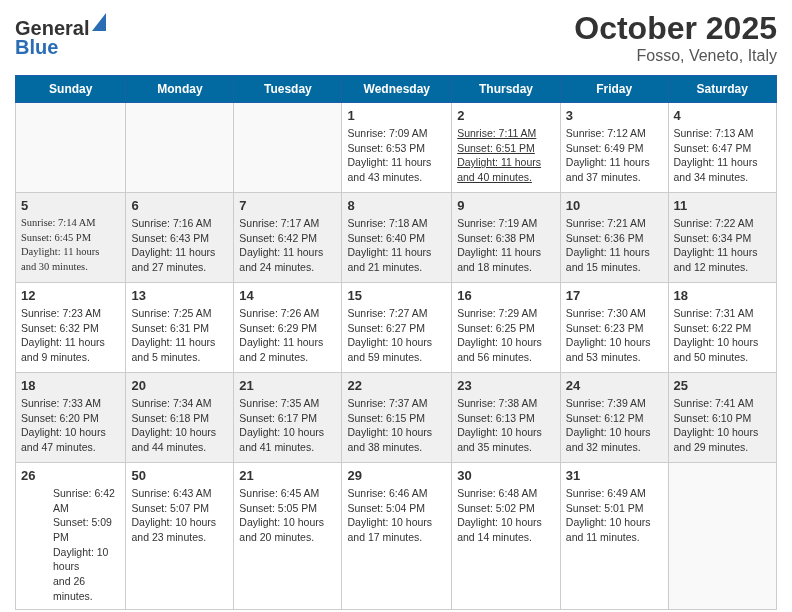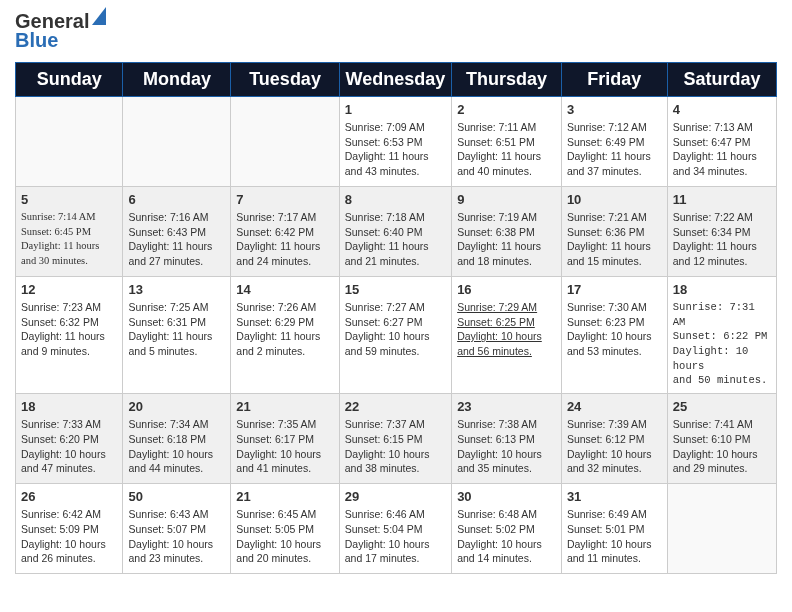--- a/index.html
+++ b/index.html
@@ -40,25 +40,25 @@
       font-size: 16px;
       font-weight: normal;
       color: #555;
     }
     .calendar {
       width: 100%;
       border-collapse: collapse;
       border: 1px solid #ccc;
     }
     .calendar th {
-      background-color: #0f172a;
+      background-color: #0369a1;
       color: #fff;
       text-align: center;
       padding: 6px 4px;
-      font-size: 18px;
+      font-size: 12px;
       border: 1px solid #1a5fa8;
     }
     .calendar td {
       vertical-align: top;
       padding: 5px 5px;
       border: 1px solid #ccc;
       font-size: 11px;
       color: #333;
       width: 113px;
       min-height: 80px;
@@ -91,20 +91,24 @@
     <div class="logo">
       <div class="logo-row">
         <span style="font-size:20px;font-weight:bold;color:#333;">General</span>
         <span style="display:inline-block;margin-left:3px;margin-top:-8px;">
           <svg width="14" height="18" viewBox="0 0 14 18">
               <polygon points="0,18 14,18 14,0" fill="#2a6db5"></polygon>
             </svg>
         </span>
       </div>
       <span style="font-size:20px;font-weight:bold;color:#2a6db5;margin-top:-4px;">Blue</span>
+    </div>
+    <div class="title-block">
+      <h1>October 2025</h1>
+      <h2>Fosso, Veneto, Italy</h2>
     </div>
   </div>
 
   <table class="calendar">
     <thead>
       <tr>
         <th>Sunday</th>
         <th>Monday</th>
         <th>Tuesday</th>
         <th>Wednesday</th>
@@ -120,21 +124,21 @@
           <td class="empty"></td>
           <td>
             <span class="day-number">1</span>
             <div class="day-info" style="white-space: pre-line;">Sunrise: 7:09 AM
 Sunset: 6:53 PM
 Daylight: 11 hours
 and 43 minutes.</div>
           </td>
           <td>
             <span class="day-number">2</span>
-            <div class="day-info" style="white-space: pre-line;">Sunrise: 7:11 AM
+            <div class="day-info" style="white-space: pre-line; text-decoration: underline;">Sunrise: 7:11 AM
 Sunset: 6:51 PM
 Daylight: 11 hours
 and 40 minutes.</div>
           </td>
           <td>
             <span class="day-number">3</span>
             <div class="day-info" style="white-space: pre-line;">Sunrise: 7:12 AM
 Sunset: 6:49 PM
 Daylight: 11 hours
 and 37 minutes.</div>
@@ -222,35 +226,35 @@
           </td>
           <td>
             <span class="day-number">15</span>
             <div class="day-info" style="white-space: pre-line;">Sunrise: 7:27 AM
 Sunset: 6:27 PM
 Daylight: 10 hours
 and 59 minutes.</div>
           </td>
           <td>
             <span class="day-number">16</span>
-            <div class="day-info" style="white-space: pre-line; text-decoration: underline;">Sunrise: 7:29 AM
+            <div class="day-info" style="white-space: pre-line;">Sunrise: 7:29 AM
 Sunset: 6:25 PM
 Daylight: 10 hours
 and 56 minutes.</div>
           </td>
           <td>
             <span class="day-number">17</span>
             <div class="day-info" style="white-space: pre-line;">Sunrise: 7:30 AM
 Sunset: 6:23 PM
 Daylight: 10 hours
 and 53 minutes.</div>
           </td>
           <td>
             <span class="day-number">18</span>
-            <div class="day-info" style="white-space: pre-line; font-family: Liberation Mono, monospace;">Sunrise: 7:31 AM
+            <div class="day-info" style="white-space: pre-line;">Sunrise: 7:31 AM
 Sunset: 6:22 PM
 Daylight: 10 hours
 and 50 minutes.</div>
           </td>
         </tr>
         <tr>
           <td class="shaded">
             <span class="day-number">18</span>
             <div class="day-info" style="white-space: pre-line;">Sunrise: 7:33 AM
 Sunset: 6:20 PM
@@ -296,21 +300,21 @@
             <span class="day-number">25</span>
             <div class="day-info" style="white-space: pre-line;">Sunrise: 7:41 AM
 Sunset: 6:10 PM
 Daylight: 10 hours
 and 29 minutes.</div>
           </td>
         </tr>
         <tr>
           <td>
             <span class="day-number">26</span>
-            <div class="day-info" style="white-space: pre-line;">Sunrise: 6:42 AM
+            <div class="day-info" style="white-space: pre-line; margin-left: 32px;">Sunrise: 6:42 AM
 Sunset: 5:09 PM
 Daylight: 10 hours
 and 26 minutes.</div>
           </td>
           <td>
             <span class="day-number">50</span>
             <div class="day-info" style="white-space: pre-line;">Sunrise: 6:43 AM
 Sunset: 5:07 PM
 Daylight: 10 hours
 and 23 minutes.</div>

